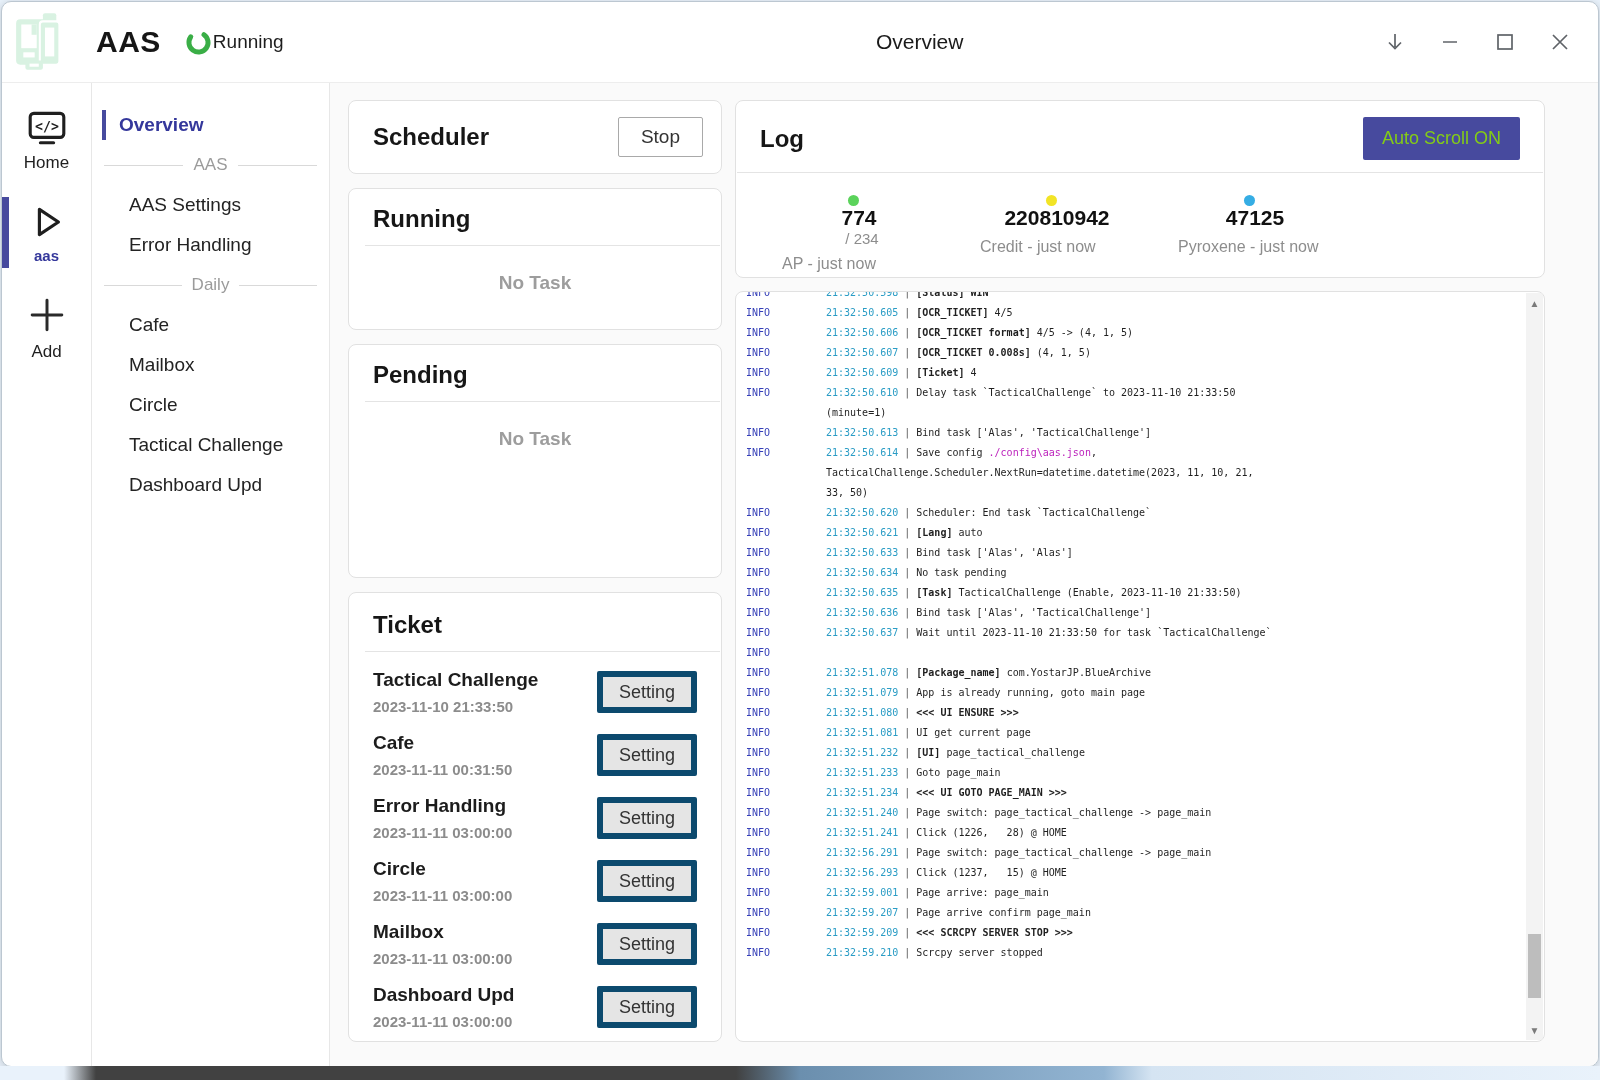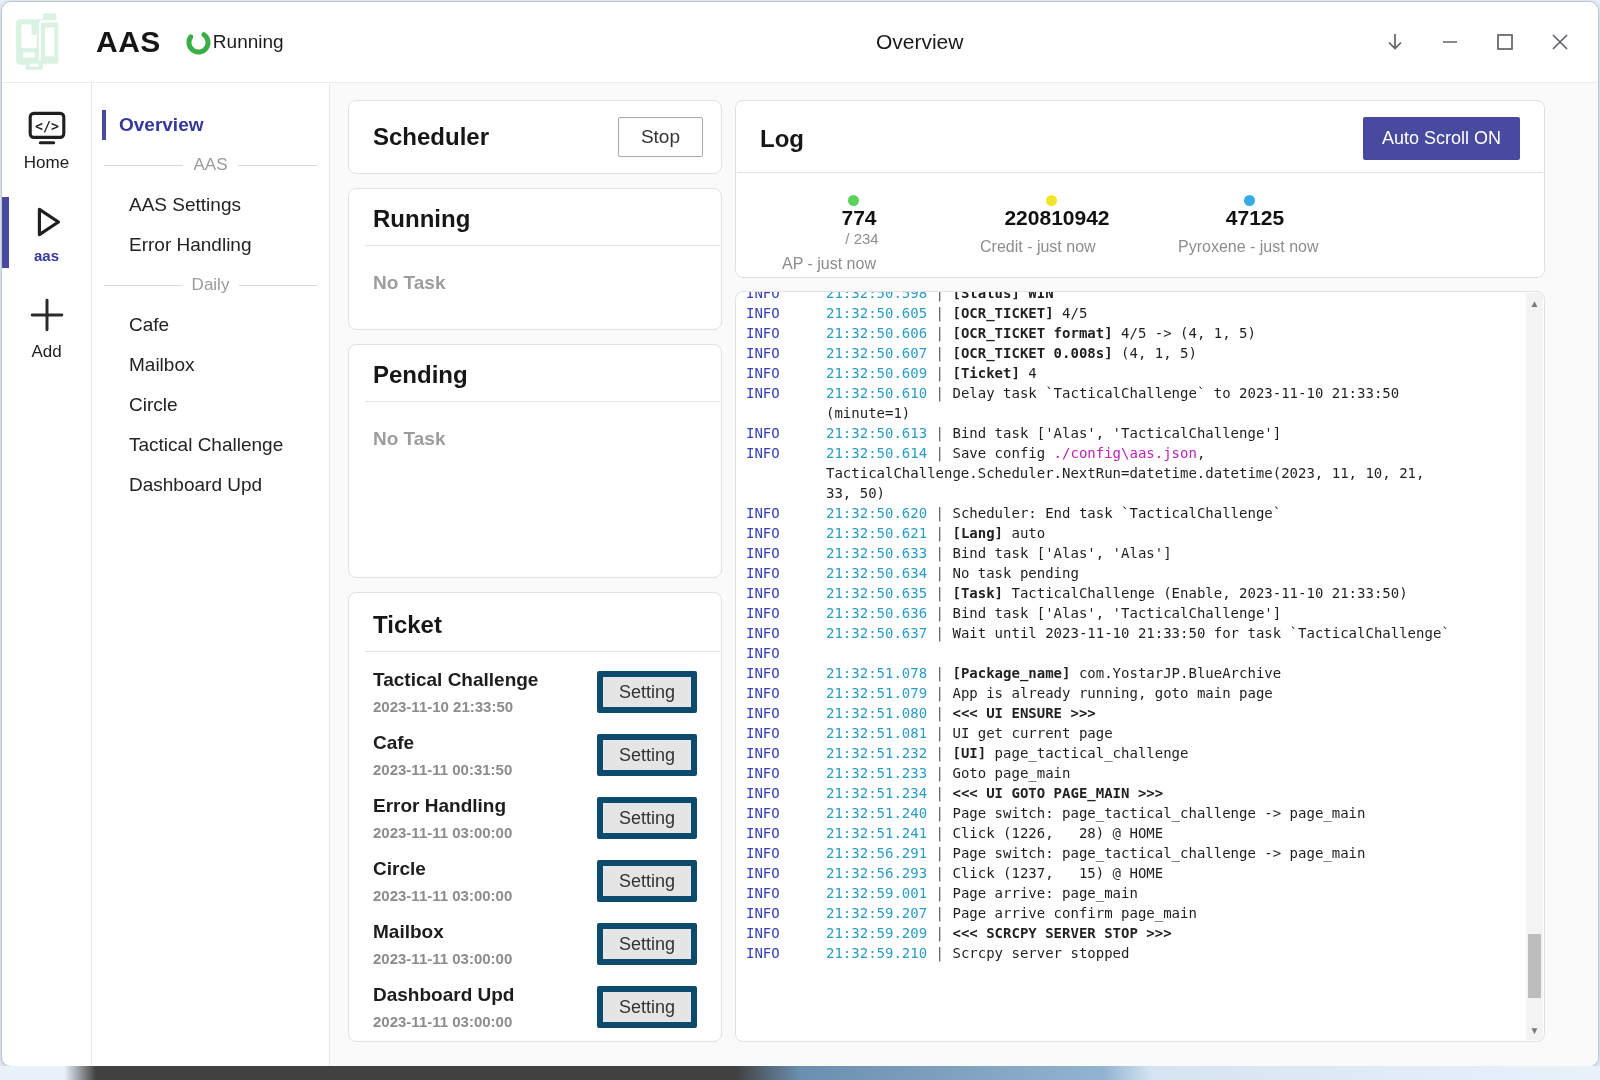--- a/index.html
+++ b/index.html
@@ -41,42 +41,42 @@
   .card{background:#fff;border:1px solid #e1e1e1;border-radius:8px;box-sizing:border-box;}
   .card-h{font-size:24px;font-weight:600;color:#161616;}
   .hdiv{height:1px;background:#e4e4e4;margin:12px -23px 0 -8px;}
   
   .sched{height:74px;display:flex;align-items:center;justify-content:space-between;padding:0 18px 0 24px;flex:none;}
   .btn-plain{font-family:inherit;font-size:19px;color:#333;background:#fff;border:1px solid #a9a9a9;border-radius:2px;padding:8px 22px;cursor:pointer;}
   
   .taskcard{padding:16px 24px;flex:none;}
   .running-card{height:142px;}
   .pending-card{height:234px;}
-  .no-task{text-align:left;font-size:19px;font-weight:600;color:#9d9d9d;margin-top:26px;}
+  .no-task{text-align:center;font-size:19px;font-weight:600;color:#9d9d9d;margin-top:26px;}
   
   .waiting-card{flex:1;padding:18px 24px;overflow:hidden;}
   .wait-row{display:flex;align-items:center;justify-content:space-between;margin-top:17px;}
   .wait-name{font-size:19px;font-weight:700;color:#1c1c1c;}
   .wait-time{font-size:15px;font-weight:700;color:#8c8c8c;margin-top:7px;}
   .btn-setting{font-family:inherit;font-size:18px;color:#333;background:#e5e5e5;border:6px solid #0c4a6e;border-radius:2px;width:100px;height:42px;cursor:pointer;}
   
   .logcard{height:178px;padding:16px 24px;flex:none;}
   .log-head{display:flex;align-items:center;justify-content:space-between;}
-  .btn-accent{font-family:inherit;font-size:18px;color:#ffffff;background:var(--accent);border:none;border-radius:2px;padding:11px 19px;cursor:pointer;}
+  .btn-accent{font-family:inherit;font-size:18px;color:#84cc16;background:var(--accent);border:none;border-radius:2px;padding:11px 19px;cursor:pointer;}
   .stats{display:flex;margin-top:22px;}
   .stat{width:198px;flex:none;}
   .stat-top{display:flex;align-items:center;flex-direction:column;}
   .dot{width:11px;height:11px;border-radius:50%;flex:none;margin-right:11px;}
   .stat-val{font-size:21px;font-weight:700;color:#111;}
   .stat-suffix{font-size:15px;color:#8d8d8d;margin-left:6px;font-weight:400;}
   .stat-label{font-size:16px;color:#8d8d8d;margin-top:8px;padding-left:22px;}
   
   .logview{flex:1;position:relative;overflow:hidden;padding:0 0 0 10px;}
   .log-lines{margin:-9px 30px 0 0;}
-  .log-row{display:flex;font-family:"DejaVu Sans Mono","Liberation Mono",monospace;font-size:14px;line-height:20px;}
+  .log-row{display:flex;font-family:"DejaVu Sans Mono","Liberation Mono",monospace;font-size:10px;line-height:20px;}
   .log-lvl{width:80px;flex:none;color:var(--log-level);}
   .log-content{flex:1;white-space:pre-wrap;word-break:break-word;color:#1f1f1f;}
   .log-time{color:var(--log-time);}
   .log-pipe{color:#555;}
   .log-content .b{font-weight:bold;margin-top:20px;}
   .log-content .path{color:var(--log-path);}
   
   .sbar{position:absolute;top:1px;right:1px;bottom:1px;width:17px;background:#f3f3f3;}
   .sbar .arr{position:absolute;left:0;width:17px;height:16px;display:flex;align-items:center;justify-content:center;color:#7a7a7a;font-size:10px;cursor:pointer;}
   .sbar .arr.up{top:2px;} .sbar .arr.down{bottom:2px;}

